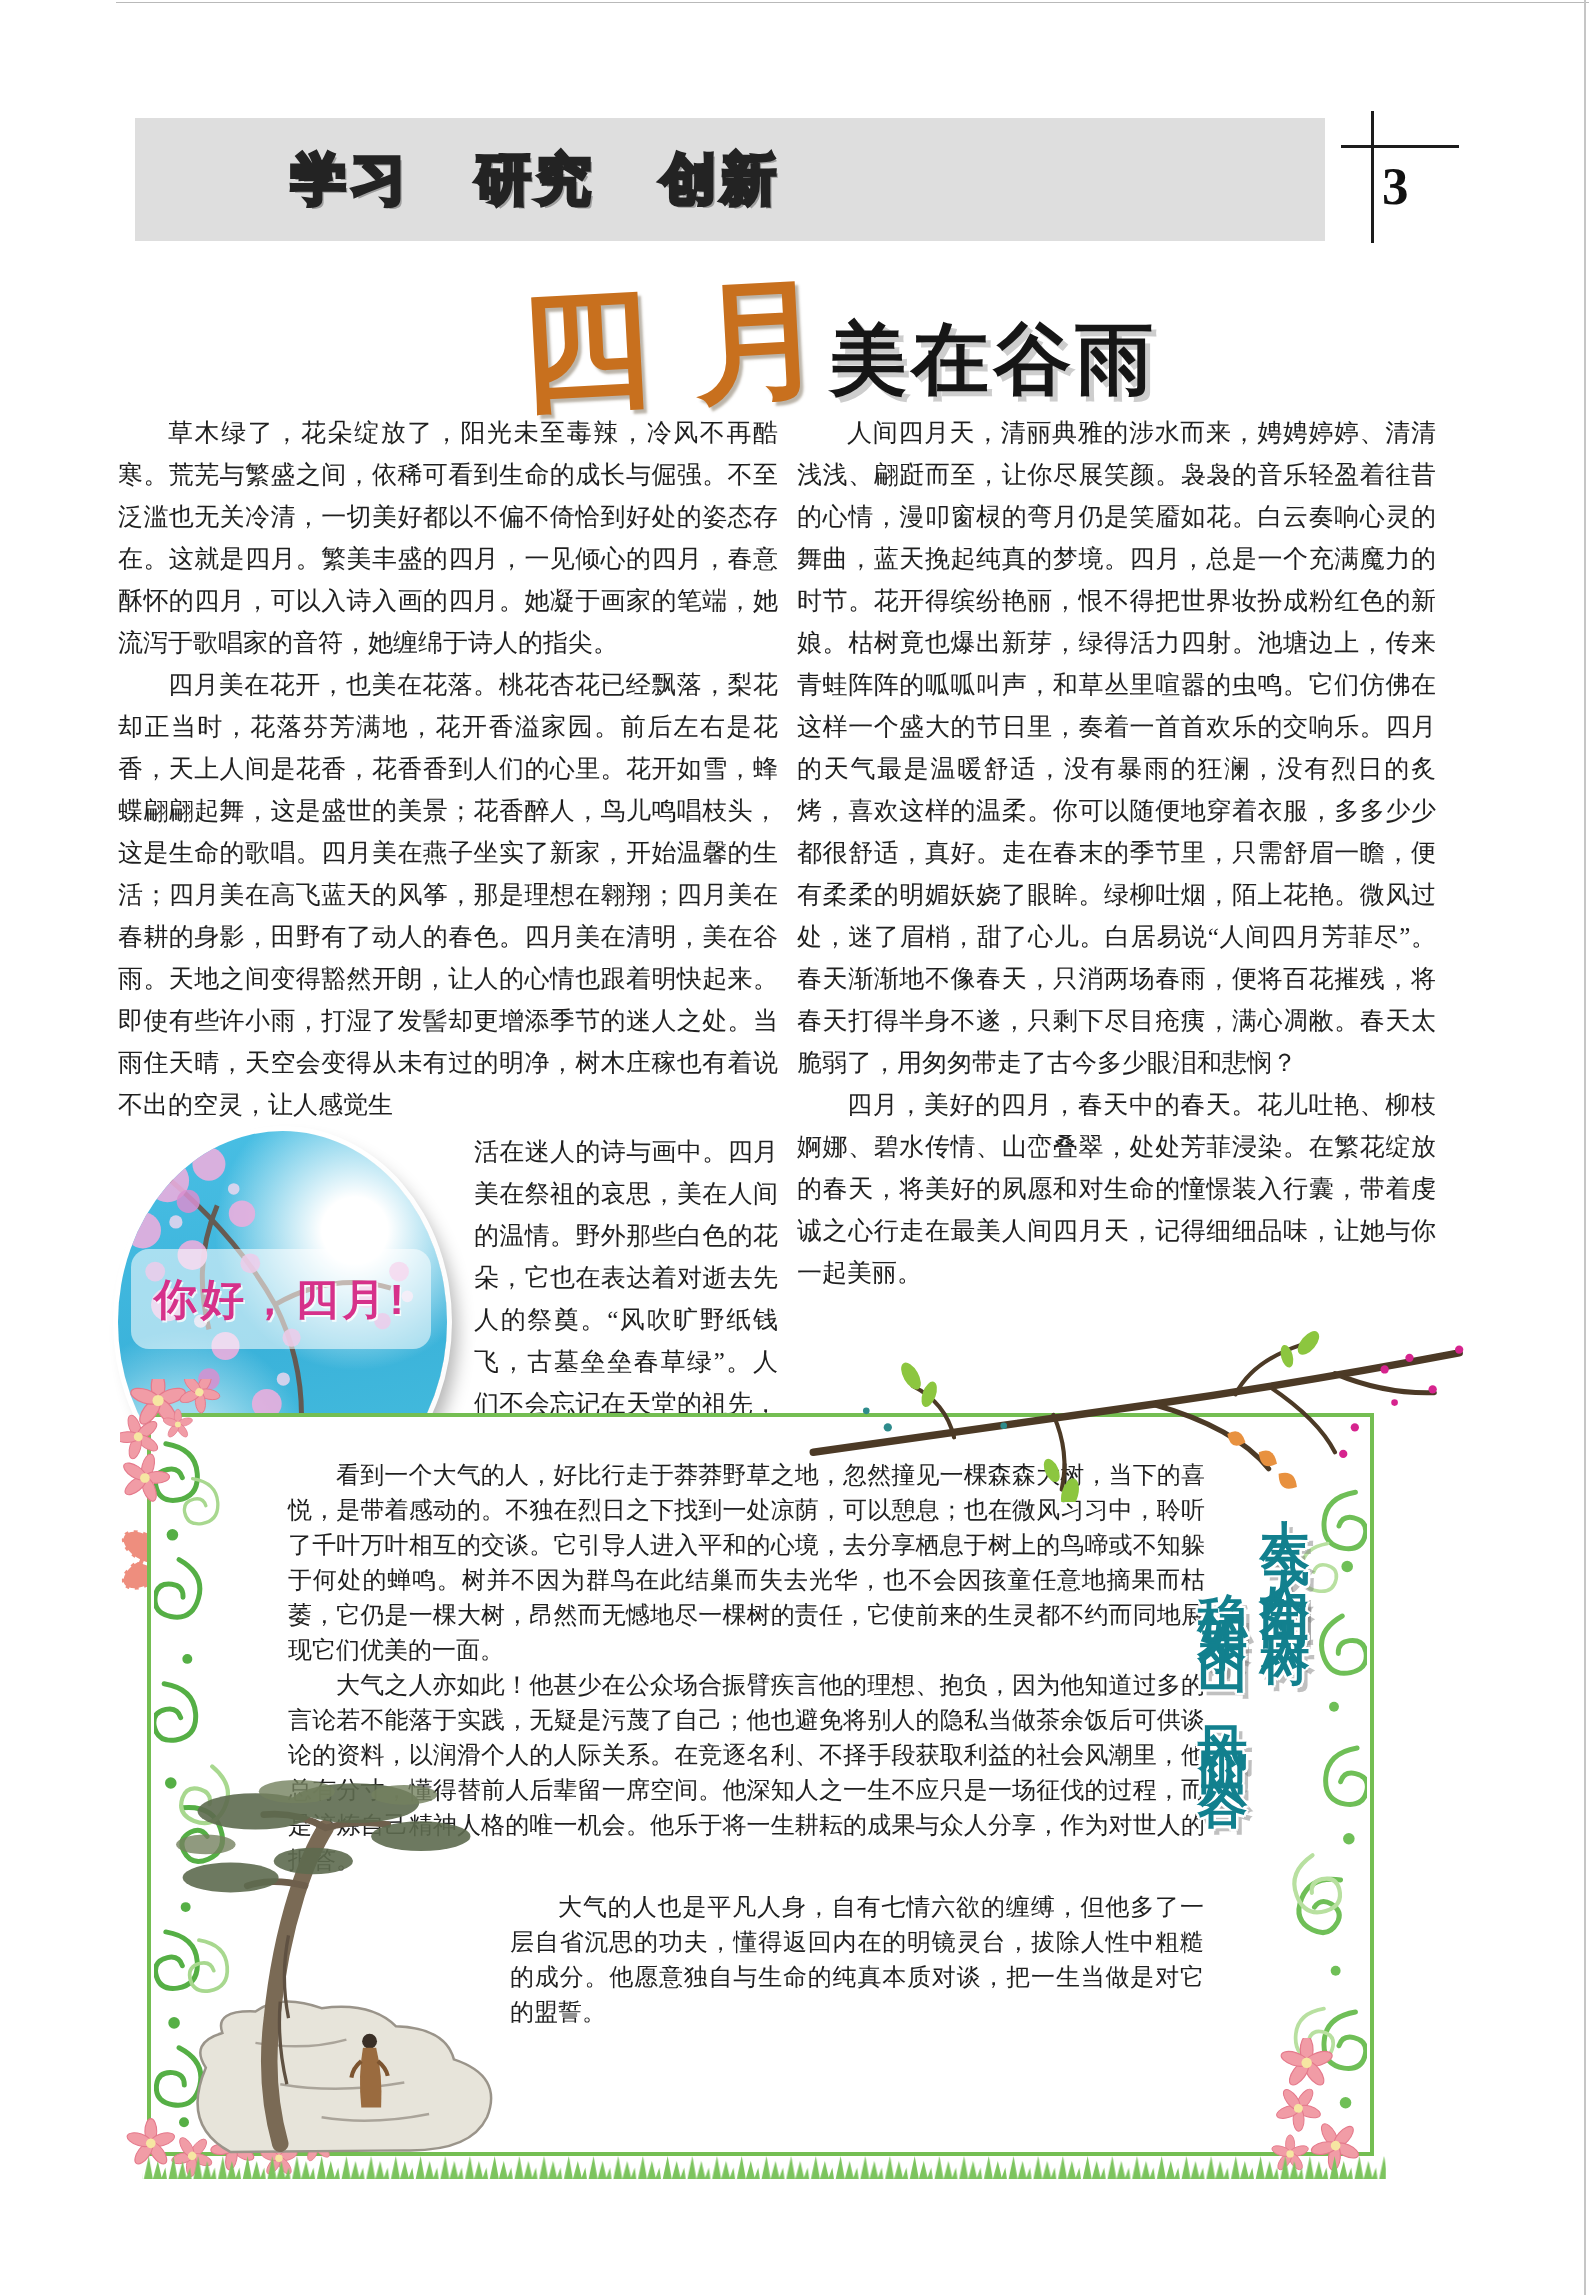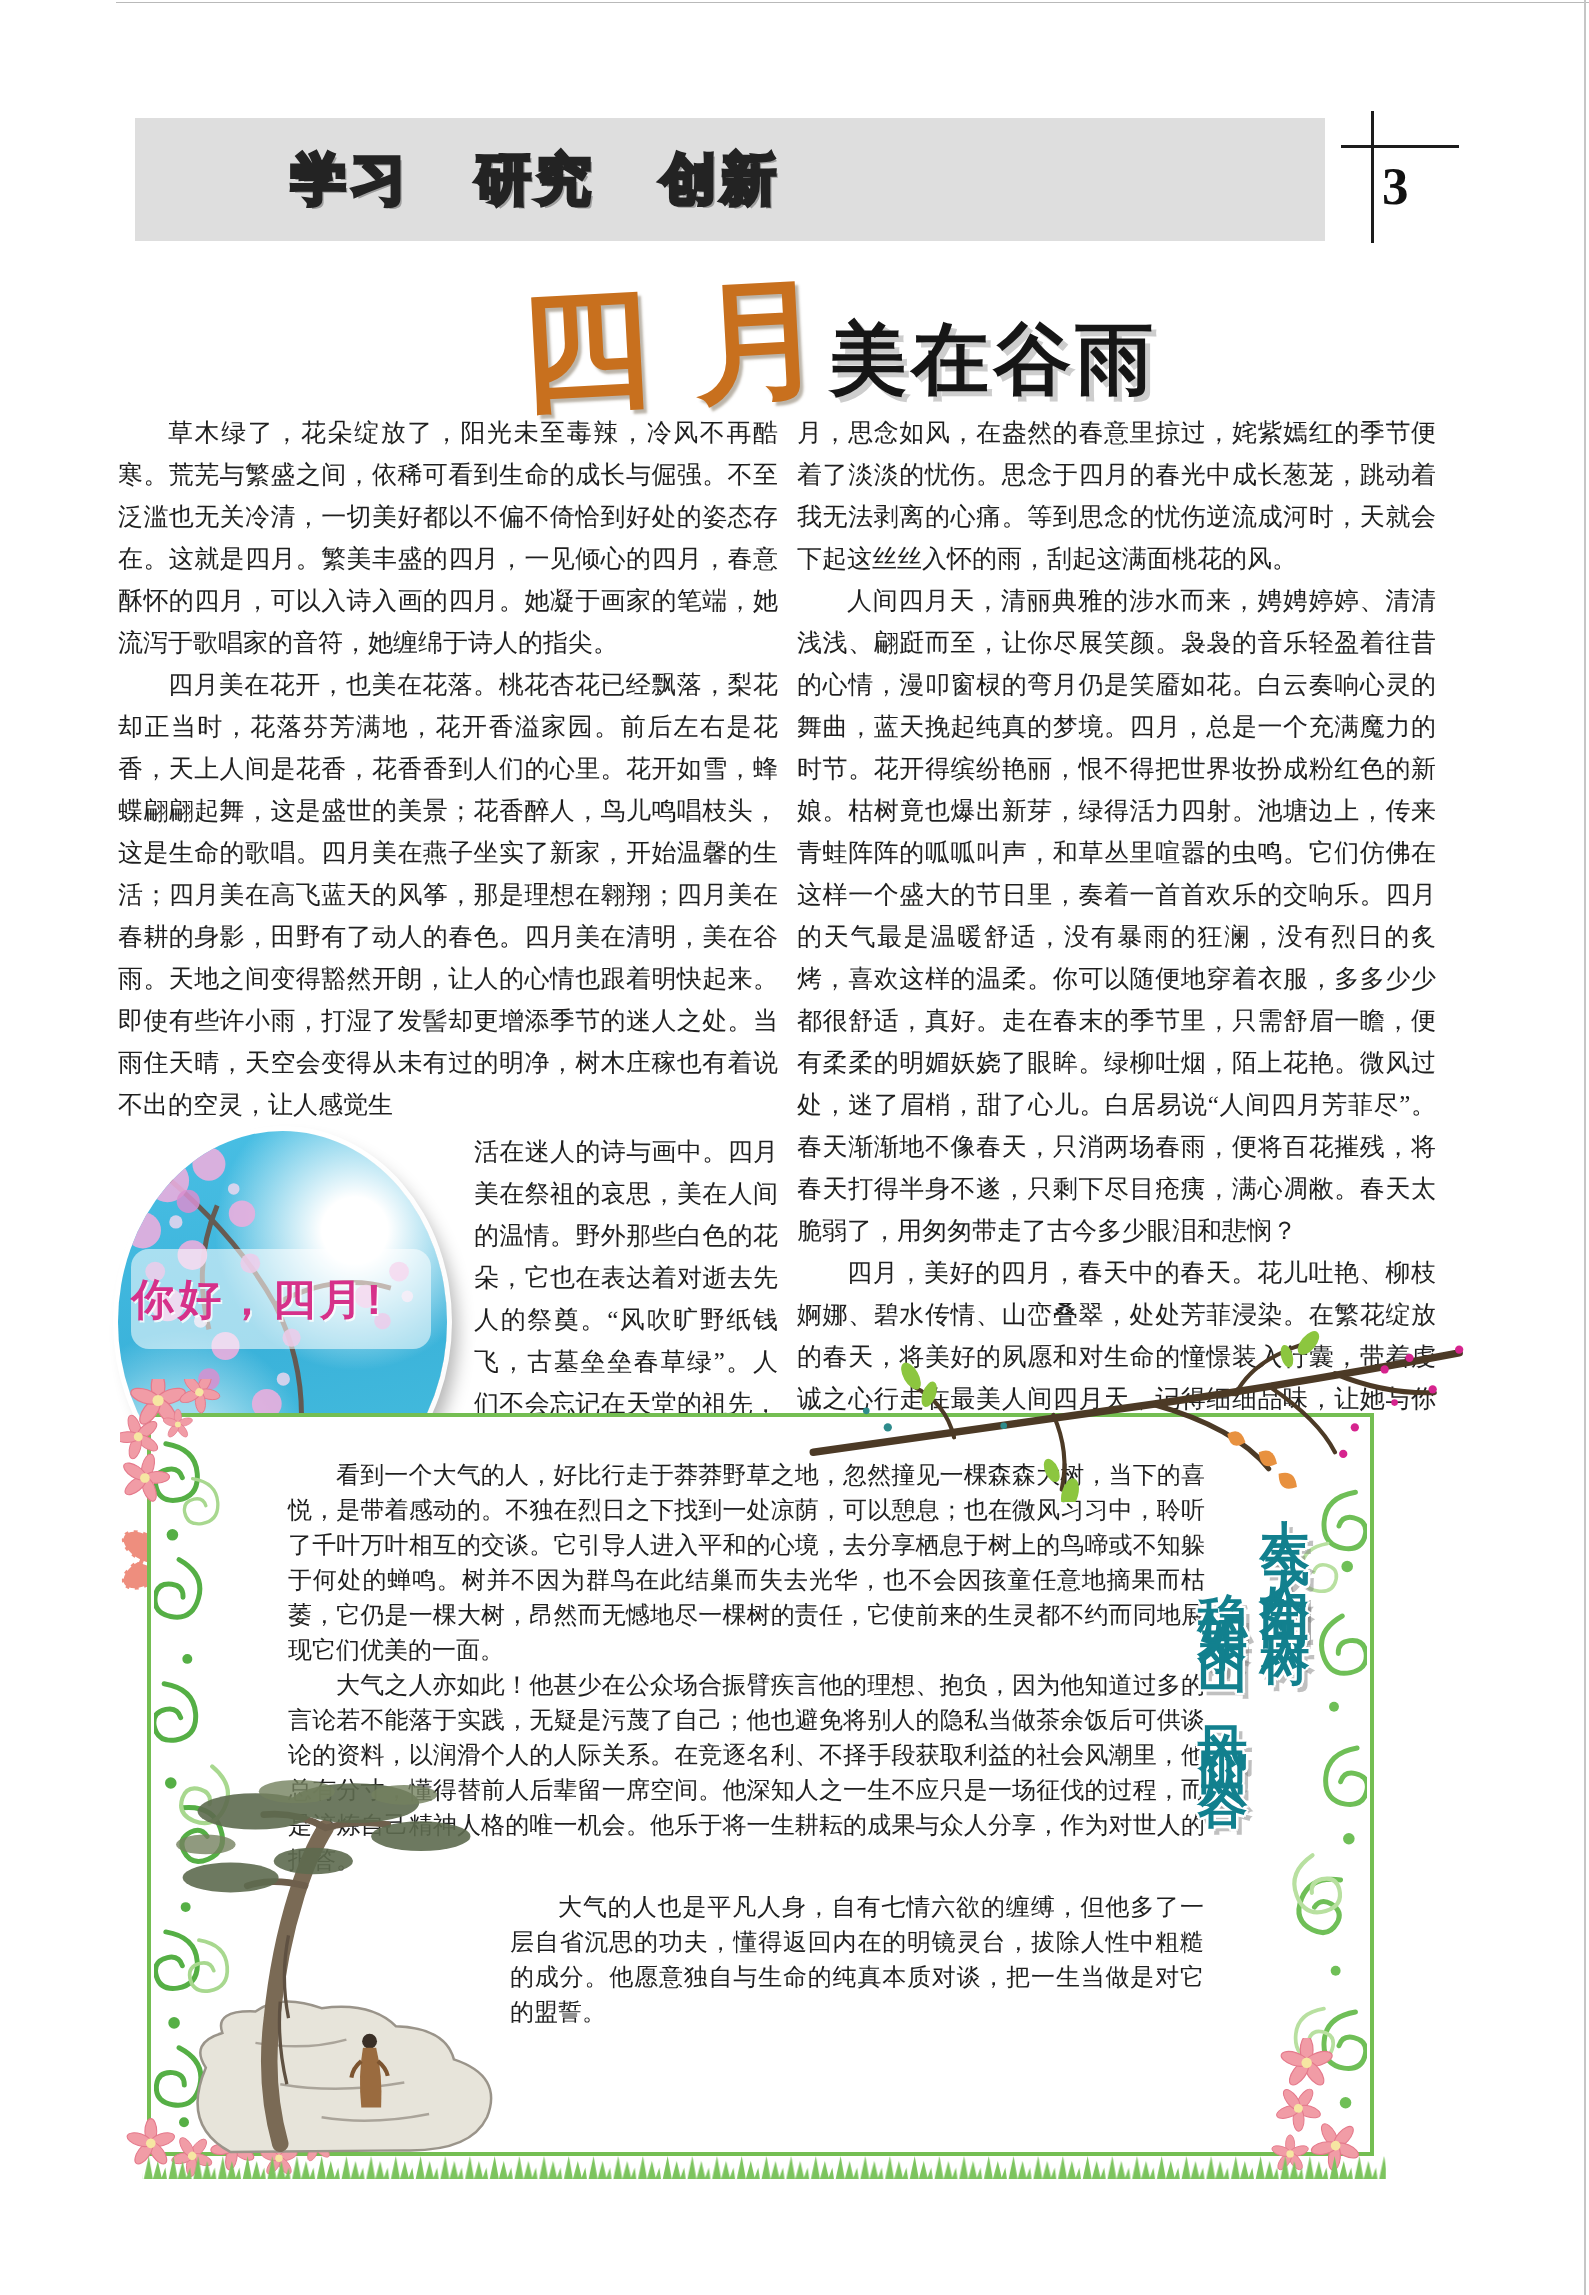--- a/index.html
+++ b/index.html
@@ -36,21 +36,21 @@
 
   .wrap-row{display:flex;margin-top:5px;}
   .circle-wrap{position:relative;width:356px;flex:0 0 356px;}
   .circle-img{position:relative;width:329px;height:382px;border-radius:50%;overflow:hidden;
       background:
         radial-gradient(circle at 72% 26%, #ffffff 0 9%, rgba(255,255,255,0) 38%),
         radial-gradient(circle at 20% 85%, rgba(255,255,255,.5) 0 12%, rgba(255,255,255,0) 30%),
         linear-gradient(170deg,#49bfe4 0%,#3ab2da 55%,#49c0de 100%);
       box-shadow:0 0 0 5px rgba(255,255,255,.95), 10px 11.6px 18px rgba(0,0,0,.30);}
   .badge{position:absolute;left:4%;right:5%;top:31%;height:26%;border-radius:18px;
-         background:rgba(255,255,255,.55);display:flex;align-items:center;}
+         background:rgba(255,255,255,.55);display:flex;align-items:center;justify-content:center;}
   .badge span{font-family:"Liberation Sans","DejaVu Sans",sans-serif;font-size:43px;font-weight:900;
          color:#d6318a;letter-spacing:4.1px;text-shadow:1.7px 1.7px 0 rgba(255,255,255,.8);}
   .flower-sticker{position:absolute;left:-5px;bottom:-20px;}
   .ladybug-sticker{position:absolute;left:240px;bottom:-15px;transform:rotate(-14deg);}
   .narrow-col{flex:1;}
 
   
   .frame{position:absolute;left:147px;top:1413px;width:1227px;height:743px;background:#fff;
          border:4.1px solid #74be52;box-sizing:border-box;}
   .frame-text{position:absolute;left:137px;top:41px;width:917px;font-size:24px;line-height:35px;
@@ -187,21 +187,20 @@
           </g>
         </svg>
       </div>
       <div class="narrow-col">
         <p class="para noindent">活在迷人的诗与画中。四月美在祭祖的哀思，美在人间的温情。野外那些白色的花朵，它也在表达着对逝去先人的祭奠。“风吹旷野纸钱飞，古墓垒垒春草绿”。人们不会忘记在天堂的祖先，奉上一捧鲜花，点上两支香火，将祖先的坟墓装扮一新。这既是孝心的表达，也是温情的传递。四</p>
       </div>
     </div>
   </div>
 
   <div class="col col-right">
-    <p class="para noindent">月，思念如风，在盎然的春意里掠过，姹紫嫣红的季节便着了淡淡的忧伤。思念于四月的春光中成长葱茏，跳动着我无法剥离的心痛。等到思念的忧伤逆流成河时，天就会下起这丝丝入怀的雨，刮起这满面桃花的风。</p>
     <p class="para">人间四月天，清丽典雅的涉水而来，娉娉婷婷、清清浅浅、翩跹而至，让你尽展笑颜。袅袅的音乐轻盈着往昔的心情，漫叩窗棂的弯月仍是笑靥如花。白云奏响心灵的舞曲，蓝天挽起纯真的梦境。四月，总是一个充满魔力的时节。花开得缤纷艳丽，恨不得把世界妆扮成粉红色的新娘。枯树竟也爆出新芽，绿得活力四射。池塘边上，传来青蛙阵阵的呱呱叫声，和草丛里喧嚣的虫鸣。它们仿佛在这样一个盛大的节日里，奏着一首首欢乐的交响乐。四月的天气最是温暖舒适，没有暴雨的狂澜，没有烈日的炙烤，喜欢这样的温柔。你可以随便地穿着衣服，多多少少都很舒适，真好。走在春末的季节里，只需舒眉一瞻，便有柔柔的明媚妖娆了眼眸。绿柳吐烟，陌上花艳。微风过处，迷了眉梢，甜了心儿。白居易说“人间四月芳菲尽”。春天渐渐地不像春天，只消两场春雨，便将百花摧残，将春天打得半身不遂，只剩下尽目疮痍，满心凋敝。春天太脆弱了，用匆匆带走了古今多少眼泪和悲悯？</p>
     <p class="para">四月，美好的四月，春天中的春天。花儿吐艳、柳枝婀娜、碧水传情、山峦叠翠，处处芳菲浸染。在繁花绽放的春天，将美好的夙愿和对生命的憧憬装入行囊，带着虔诚之心行走在最美人间四月天，记得细细品味，让她与你一起美丽。</p>
   </div>
 
   <div class="frame">
     <svg class="vine" style="left:3.3px;top:1.7px" width="108" height="728" viewBox="0 0 130 880">
       <g stroke="#55af45" stroke-width="6">
         <use href="#curlp" x="14" y="30"></use>
         <use href="#curlp" x="30" y="170" transform="rotate(20 30 170)"></use>
         <use href="#curlp" x="12" y="320"></use>

